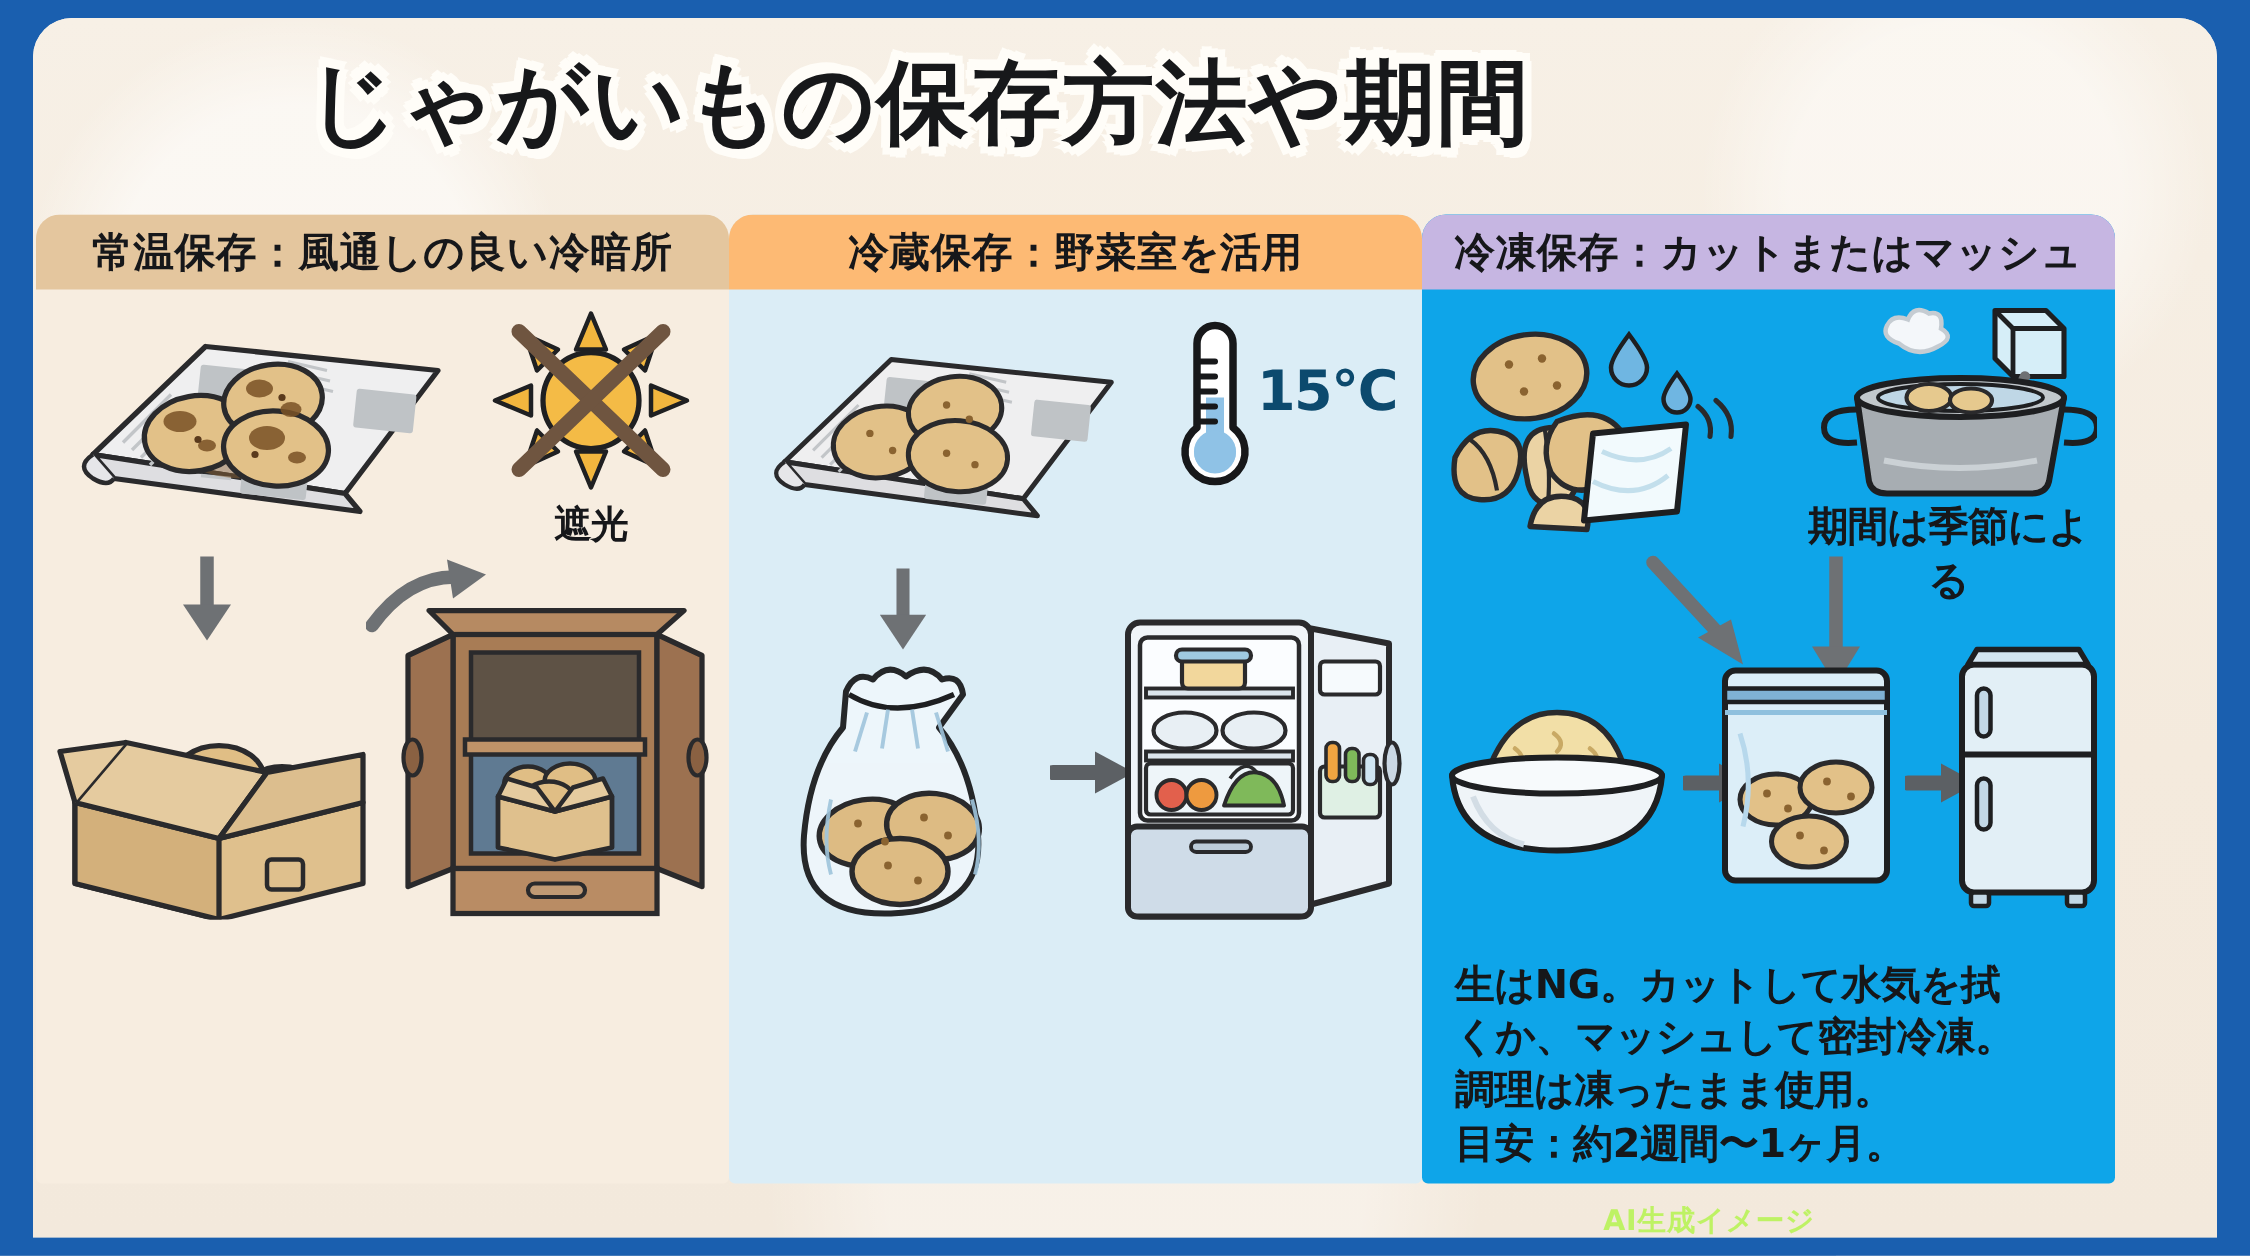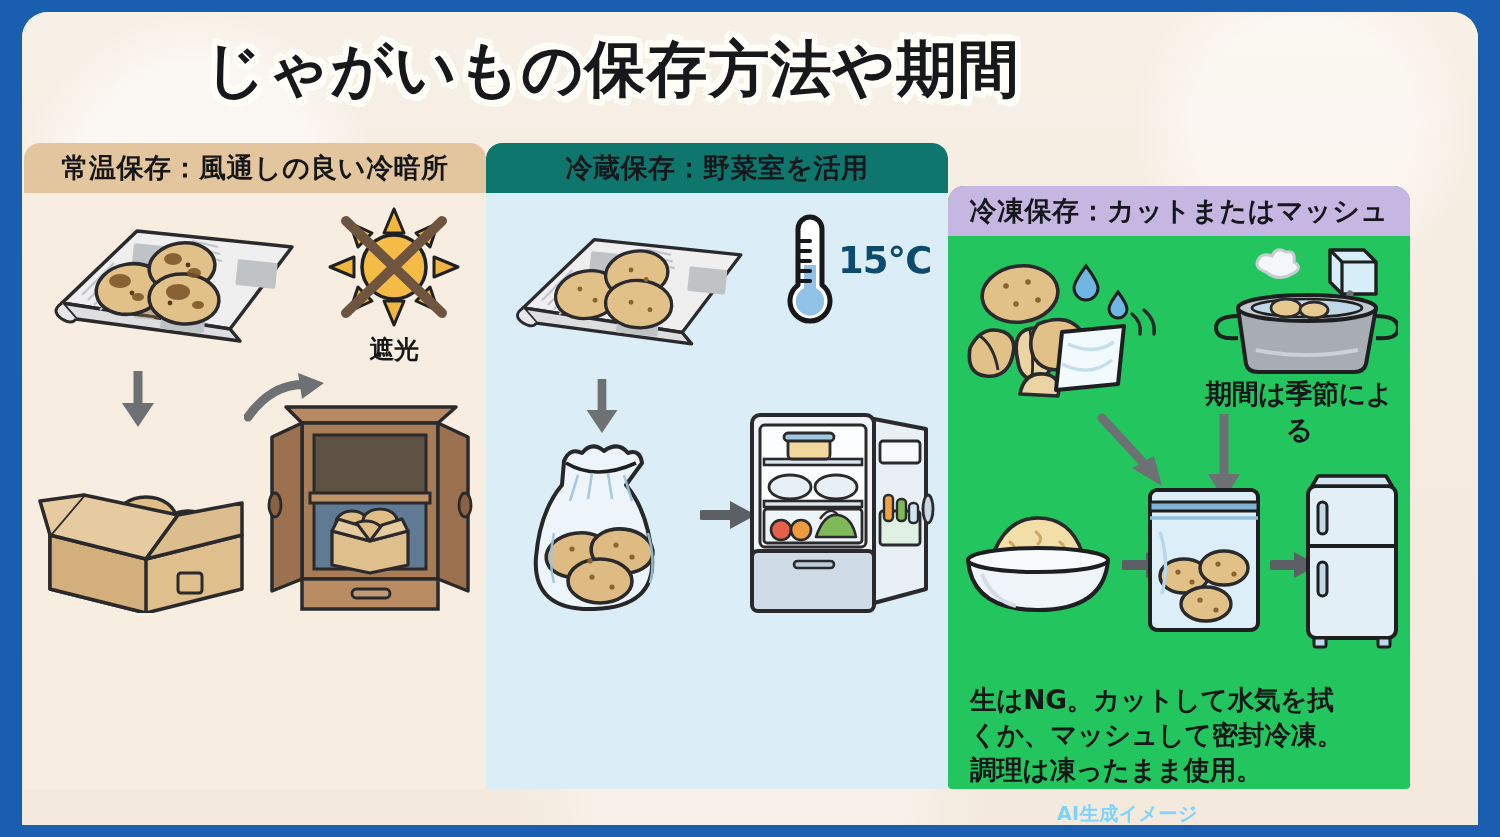--- a/index.html
+++ b/index.html
@@ -81,36 +81,36 @@
   .col {
     position: relative;
     width: 462px;
     border-radius: 16px 16px 4px 4px;
     overflow: hidden;
     display: flex;
     flex-direction: column;
   }
   .col-1 { background: #F7EDE0; }
   .col-2 { background: #DBEDF6; }
-  .col-3 { background: #22c55e; margin-top: 43px; }
+  .col-3 { background: #0ea5e9; }
 
   .col-head {
     height: 50px;
     border-radius: 14px 14px 0 0;
     display: flex;
     align-items: center;
     justify-content: center;
     font-size: 27px;
     font-weight: 800;
     color: #16171A;
     letter-spacing: 0.5px;
     flex: none;
   }
   .col-1 .col-head { background: #E4C69E; }
-  .col-2 .col-head { background: #0f766e; }
+  .col-2 .col-head { background: #fdba74; }
   .col-3 .col-head { background: #C6B6E2; }
 
   .col-art {
     position: relative;
     flex: none;
     height: 440px;
   }
   .col-body {
     flex: none;
     padding: 6px 18px 0 22px;
@@ -118,25 +118,25 @@
     font-weight: 700;
     line-height: 1.33;
     color: #161719;
     letter-spacing: -0.2px;
     white-space: pre-line;
   }
 
   
   .footer-badge {
     position: absolute;
-    right: 26px;
+    right: 14px;
     bottom: 10px;
     font-size: 19px;
     font-weight: 800;
-    color: #7dd3fc;
+    color: #bef264;
     letter-spacing: 0.5px;
     z-index: 9;
   }
 
   
   .art { position: absolute; }
 
   .cap {
     position: absolute;
     text-align: center;

